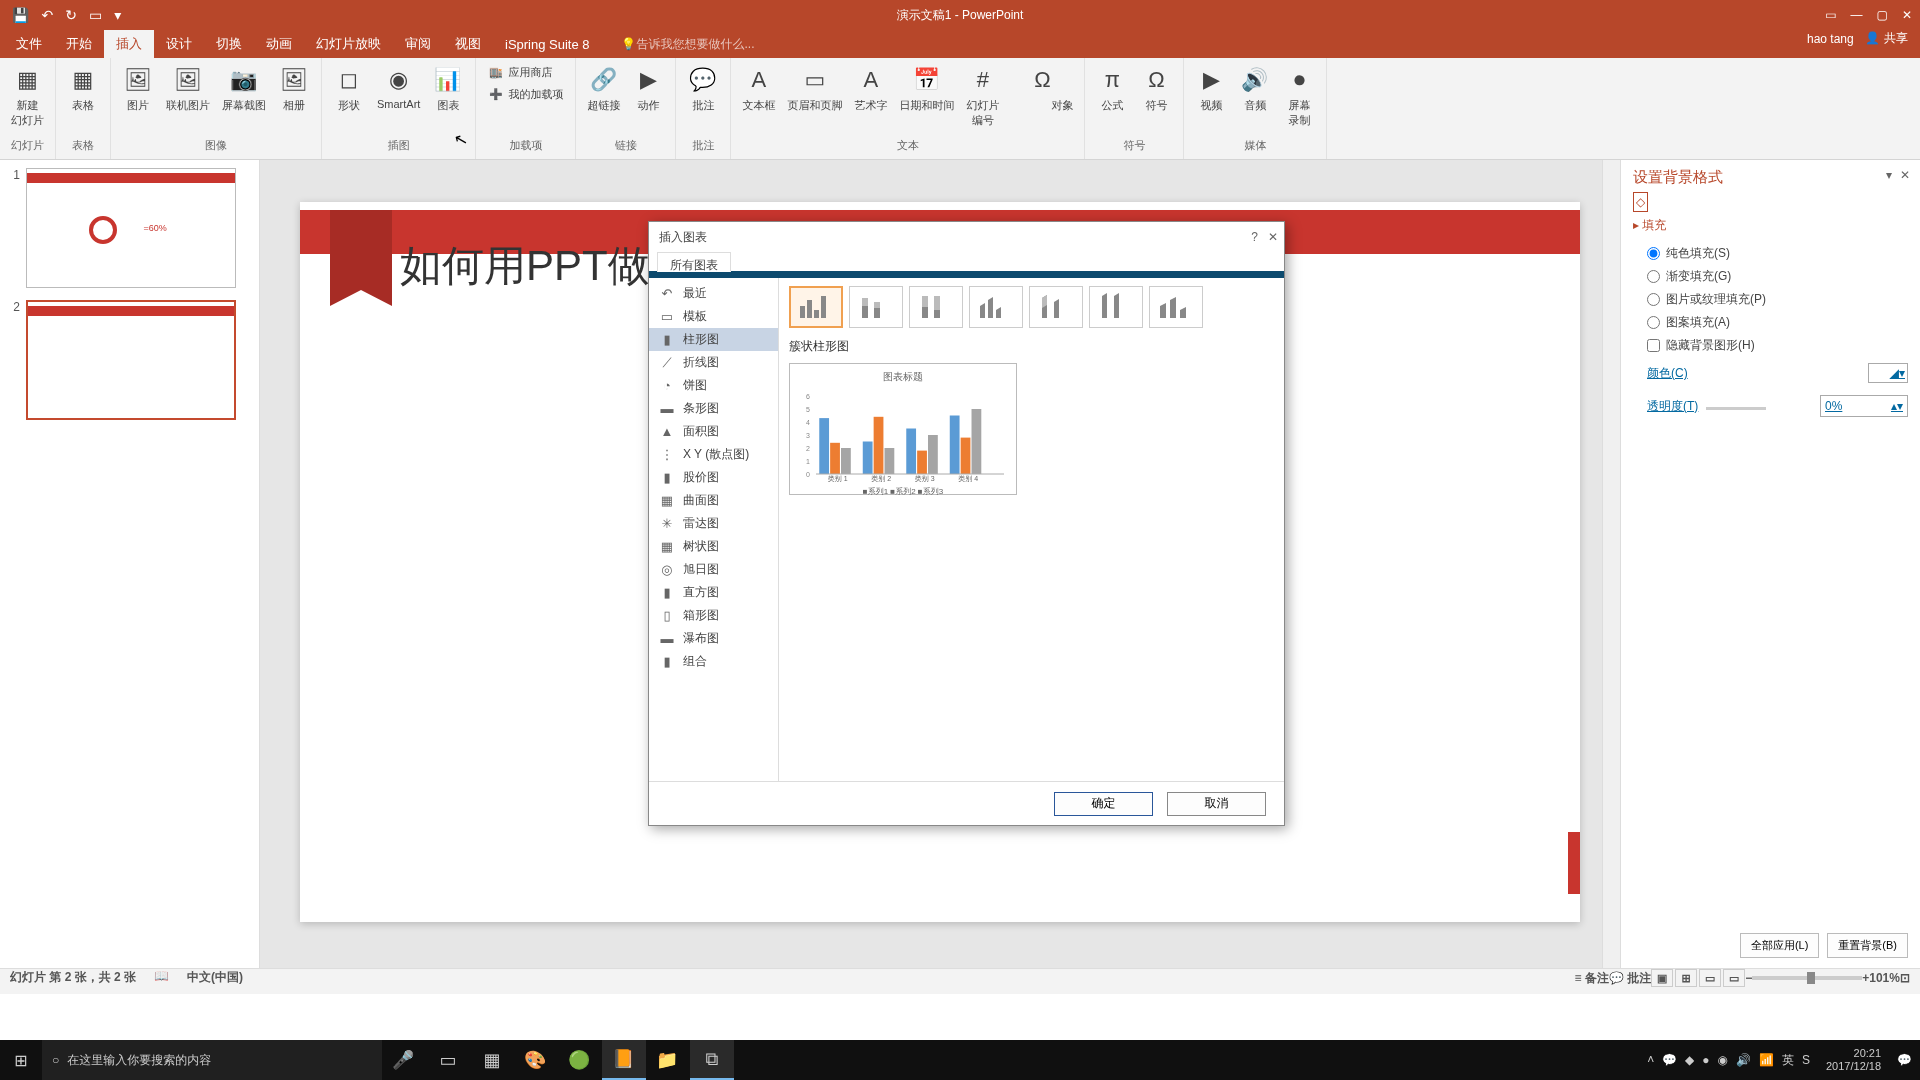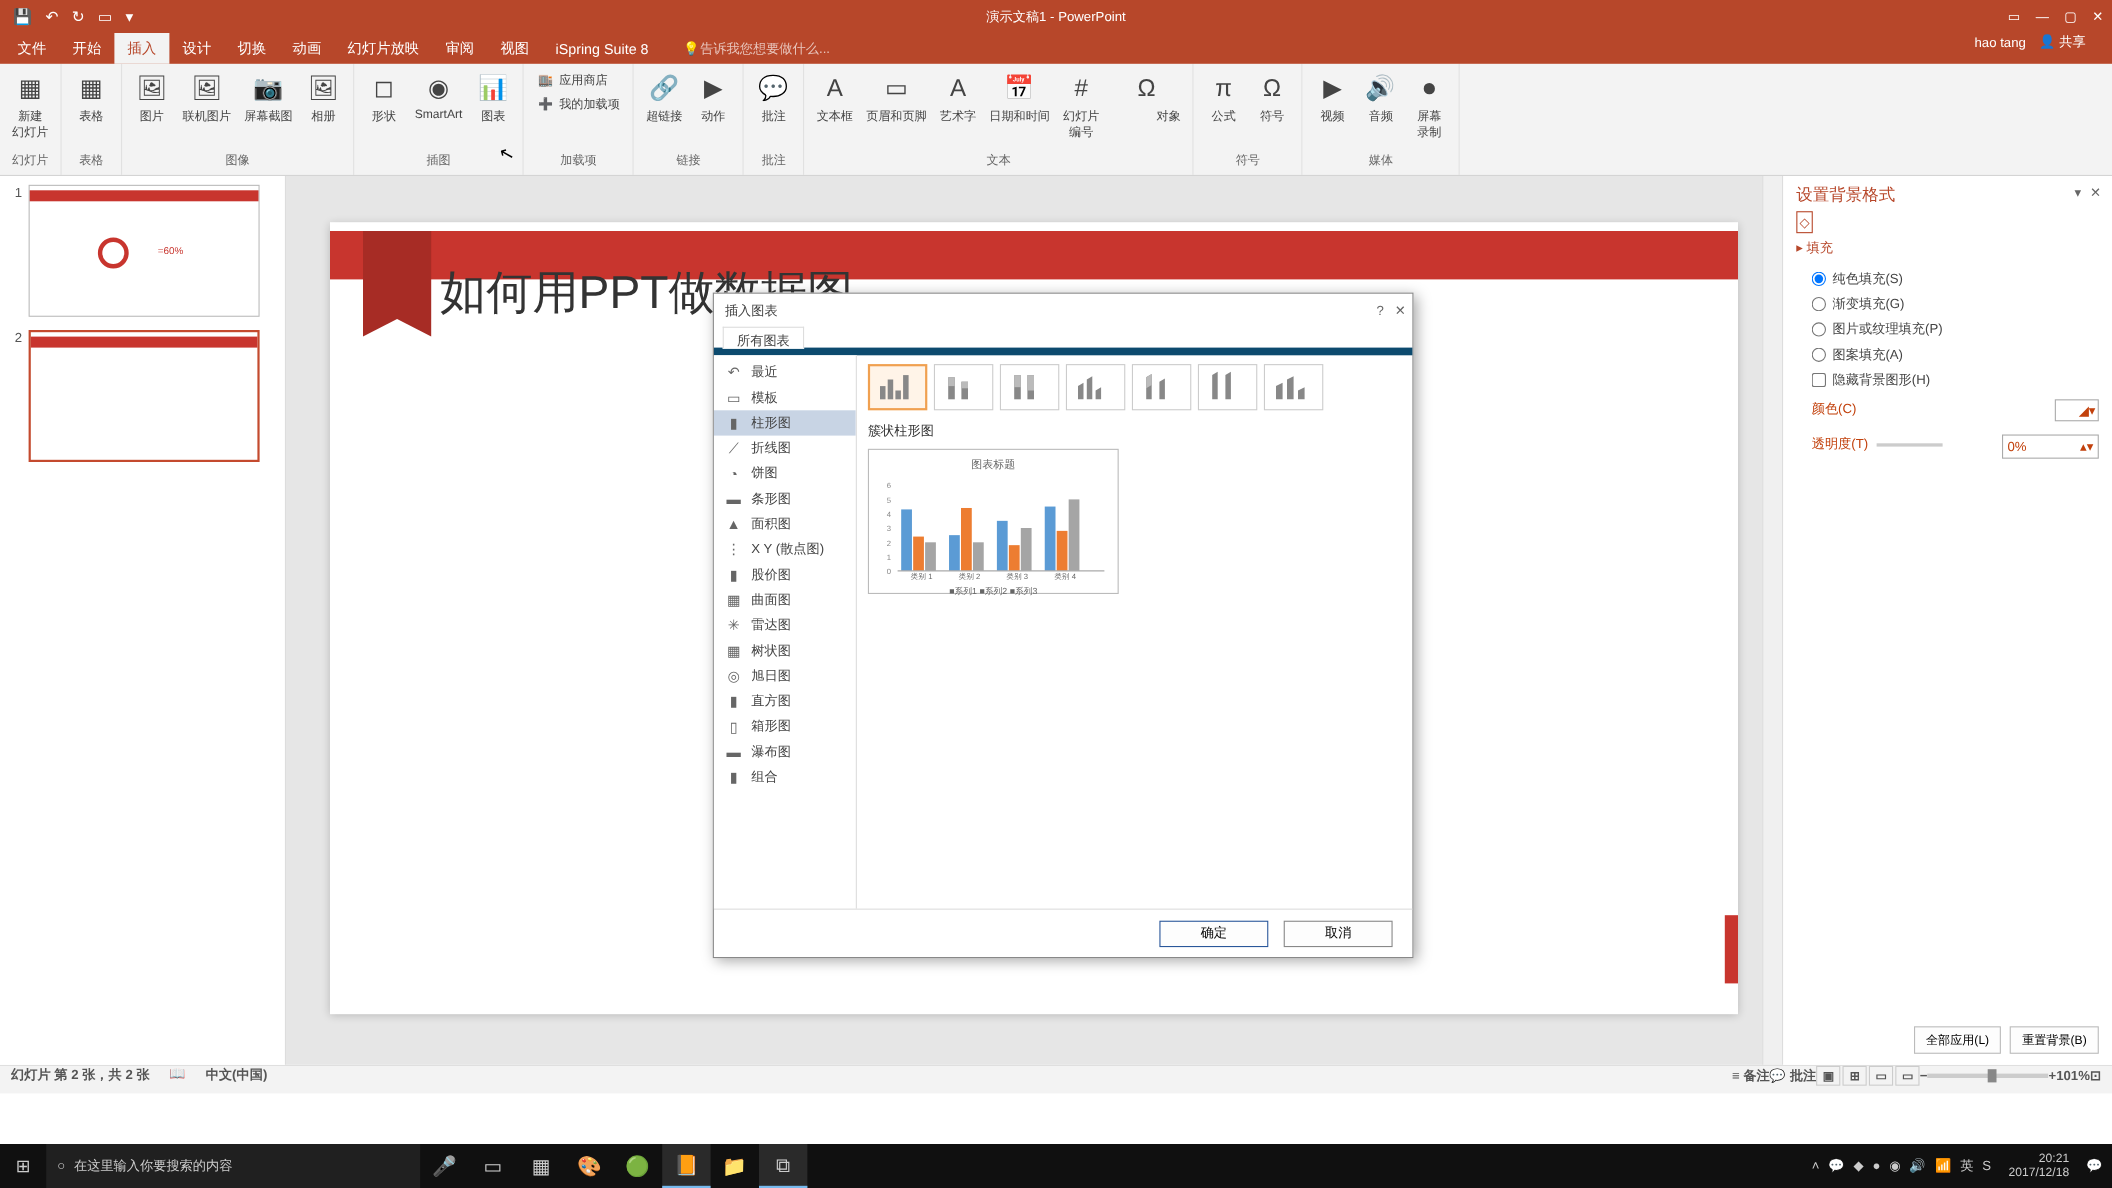--- a/index.html
+++ b/index.html
@@ -10,21 +10,21 @@
 .titlebar .qat { display: flex; gap: 12px; padding-left: 12px; align-items: center; }
 .titlebar .qat span { font-size: 14px; }
 .titlebar .title { position: absolute; left: 50%; transform: translateX(-50%); }
 .titlebar .right-icons { position: absolute; right: 8px; display: flex; gap: 14px; align-items: center; }
 
 
 .menubar { height: 28px; background: #b7472a; display: flex; align-items: stretch; color: #fff; font-size: 13px; padding-left: 4px; position: relative; }
 .menubar .tab { padding: 0 12px; display: flex; align-items: center; cursor: pointer; }
 .menubar .tab.active { background: #f3f3f3; color: #b7472a; }
 .menubar .tellme { color: #e8c5bc; padding-left: 20px; display: flex; align-items: center; font-size: 12px; }
-.menubar .user { position: absolute; right: 24px; display: flex; align-items: center; gap: 12px; font-size: 12px; }
+.menubar .user { position: absolute; right: 12px; display: flex; align-items: center; gap: 12px; font-size: 12px; }
 
 
 .ribbon { height: 102px; background: #f3f3f3; border-bottom: 1px solid #d4d4d4; display: flex; }
 .ribbon-group { border-right: 1px solid #e1e1e1; padding: 4px 8px; display: flex; flex-direction: column; }
 .ribbon-group .items { display: flex; gap: 6px; flex: 1; align-items: flex-start; }
 .ribbon-group .label { text-align: center; font-size: 11px; color: #666; padding-bottom: 2px; }
 .rbtn { display: flex; flex-direction: column; align-items: center; font-size: 11px; color: #444; gap: 2px; padding: 2px 3px; cursor: pointer; }
 .rbtn .icon { width: 32px; height: 32px; display: flex; align-items: center; justify-content: center; font-size: 22px; }
 .rbtn-sm { font-size: 11px; display: flex; align-items: center; gap: 4px; padding: 2px 4px; cursor: pointer; color: #444; }
 .rbtn-sm .icon { width: 16px; height: 16px; display: inline-flex; align-items: center; justify-content: center; }
@@ -46,21 +46,21 @@
 .slide-ribbon::after { content: ""; position: absolute; bottom: -16px; left: 0; border-left: 31px solid #a72c25; border-right: 31px solid #a72c25; border-bottom: 16px solid transparent; }
 .slide-accent { position: absolute; bottom: 28px; right: 0; width: 12px; height: 62px; background: #c8352e; }
 .slide-title { position: absolute; top: 36px; left: 100px; font-size: 42px; color: #333; font-weight: 300; }
 
 
 .format-pane { width: 300px; background: #fff; border-left: 1px solid #ddd; padding: 8px 12px; font-size: 12px; position: relative; }
 .format-pane h3 { color: #b7472a; font-size: 15px; font-weight: normal; margin-bottom: 8px; }
 .format-pane .close { position: absolute; right: 10px; top: 8px; display: flex; gap: 8px; color: #666; }
 .format-pane .section-title { color: #b7472a; font-size: 12px; margin: 8px 0; cursor: pointer; }
 .format-pane .radio-row { padding: 3px 0 3px 14px; display: flex; align-items: center; gap: 6px; color: #444; }
-.format-pane .prop-row { display: flex; justify-content: space-between; padding: 6px 0 6px 14px; color: #c2410c; }
+.format-pane .prop-row { display: flex; align-items: center; justify-content: space-between; padding: 6px 0 6px 14px; color: #0369a1; text-decoration: underline; }
 .format-pane .color-swatch { width: 40px; height: 20px; border: 1px solid #aaa; background: #fff; display: flex; align-items: center; justify-content: flex-end; padding-right: 2px; }
 .format-pane .spinner { width: 88px; height: 22px; border: 1px solid #aaa; display: flex; align-items: center; padding: 0 4px; justify-content: space-between; }
 .format-pane .bottom-btns { position: absolute; bottom: 10px; right: 12px; display: flex; gap: 8px; }
 .format-pane .bottom-btns button { font-size: 11px; padding: 4px 10px; border: 1px solid #bbb; background: #fdfdfd; cursor: pointer; }
 
 
 .statusbar { height: 26px; background: #f3f3f3; border-top: 1px solid #ddd; display: flex; align-items: flex-start; font-size: 12px; color: #555; padding: 0 10px; justify-content: space-between; font-weight: bold; }
 .statusbar .right { display: flex; align-items: center; gap: 0; }
 .statusbar .view-btns { display: flex; gap: 2px; }
 .statusbar .view-btns span { width: 22px; height: 18px; border: 1px solid #ccc; display: inline-flex; align-items: center; justify-content: center; font-size: 11px; }
@@ -70,21 +70,21 @@
 
 .taskbar { position: absolute; bottom: 0; left: 0; right: 0; height: 40px; background: #101010; display: flex; align-items: center; color: #ccc; font-size: 12px; }
 .taskbar .start { width: 42px; text-align: center; font-size: 16px; }
 .taskbar .search { display: flex; align-items: center; gap: 8px; width: 340px; height: 40px; background: #202020; padding-left: 10px; }
 .taskbar .tb-icon { width: 44px; height: 40px; display: flex; align-items: center; justify-content: center; font-size: 18px; }
 .taskbar .tb-icon.active { border-bottom: 2px solid #76b9ed; background: #2a2a2a; }
 .taskbar .tray { margin-left: auto; display: flex; align-items: center; gap: 8px; padding-right: 8px; }
 .taskbar .clock { text-align: right; font-size: 11px; line-height: 13px; padding: 0 8px; }
 
 
-.dialog-backdrop { position: absolute; inset: 0; margin-top: 45px; }
+.dialog-backdrop { position: absolute; inset: 0; }
 .dialog { position: absolute; left: 648px; top: 221px; width: 637px; height: 605px; background: #fff; border: 1px solid #888; box-shadow: 3px 3px 12px rgba(0,0,0,0.35); display: flex; flex-direction: column; }
 .dialog-title { height: 30px; display: flex; align-items: center; padding: 0 10px; font-size: 12px; color: #444; border-bottom: 0; position: relative; }
 .dialog-title .btns { position: absolute; right: 6px; display: flex; gap: 10px; color: #666; }
 .dialog-tab { height: 26px; border-bottom: 7px solid #0c4a6e; display: flex; padding-left: 8px; font-size: 12px; }
 .dialog-tab .tab { padding: 4px 12px; border: 1px solid #ddd; border-bottom: 1px solid #fff; background: #fff; margin-bottom: -1px; color: #444; }
 .dialog-body { flex: 1; display: flex; }
 .chart-cats { width: 130px; border-right: 1px solid #ddd; padding: 4px 0; background: #fff; overflow: hidden; }
 .chart-cats .cat { display: flex; align-items: center; gap: 8px; padding: 3px 10px; font-size: 12px; color: #444; cursor: pointer; }
 .chart-cats .cat .ico { width: 16px; height: 16px; display: inline-flex; align-items: center; justify-content: center; font-size: 13px; color: #666; }
 .chart-cats .cat.selected { background: #c8d4e4; }

